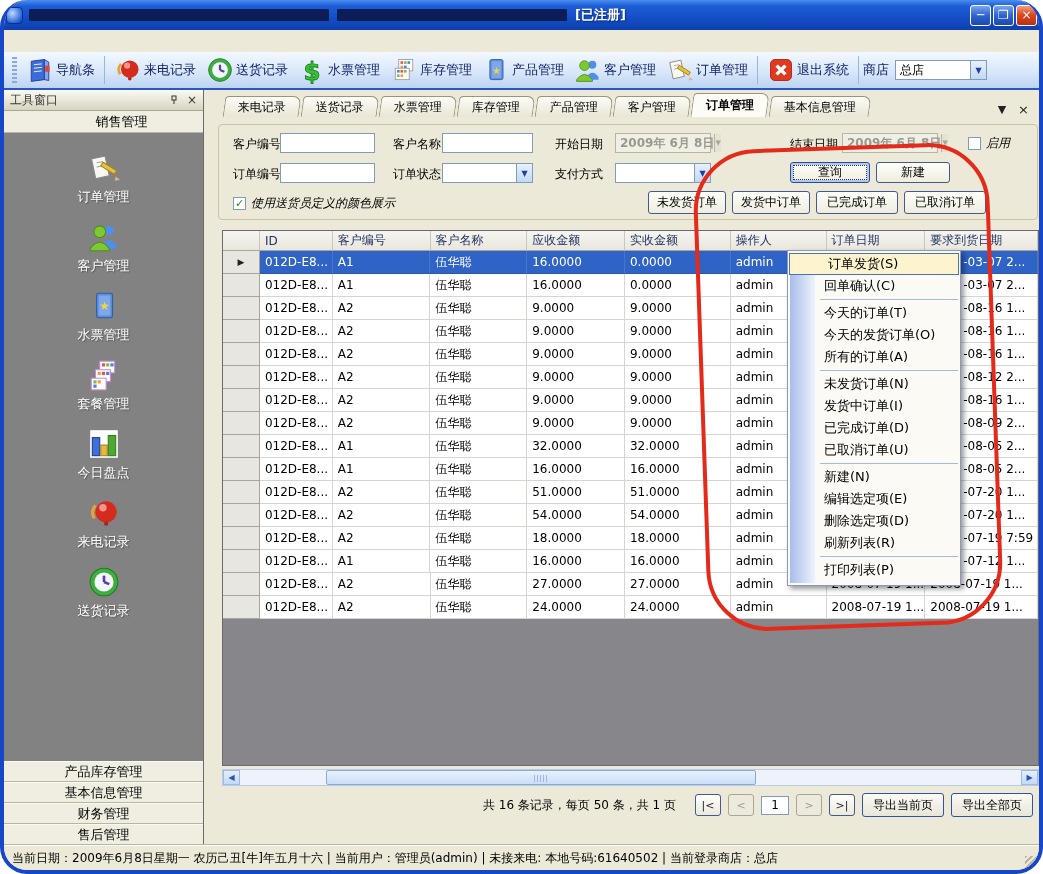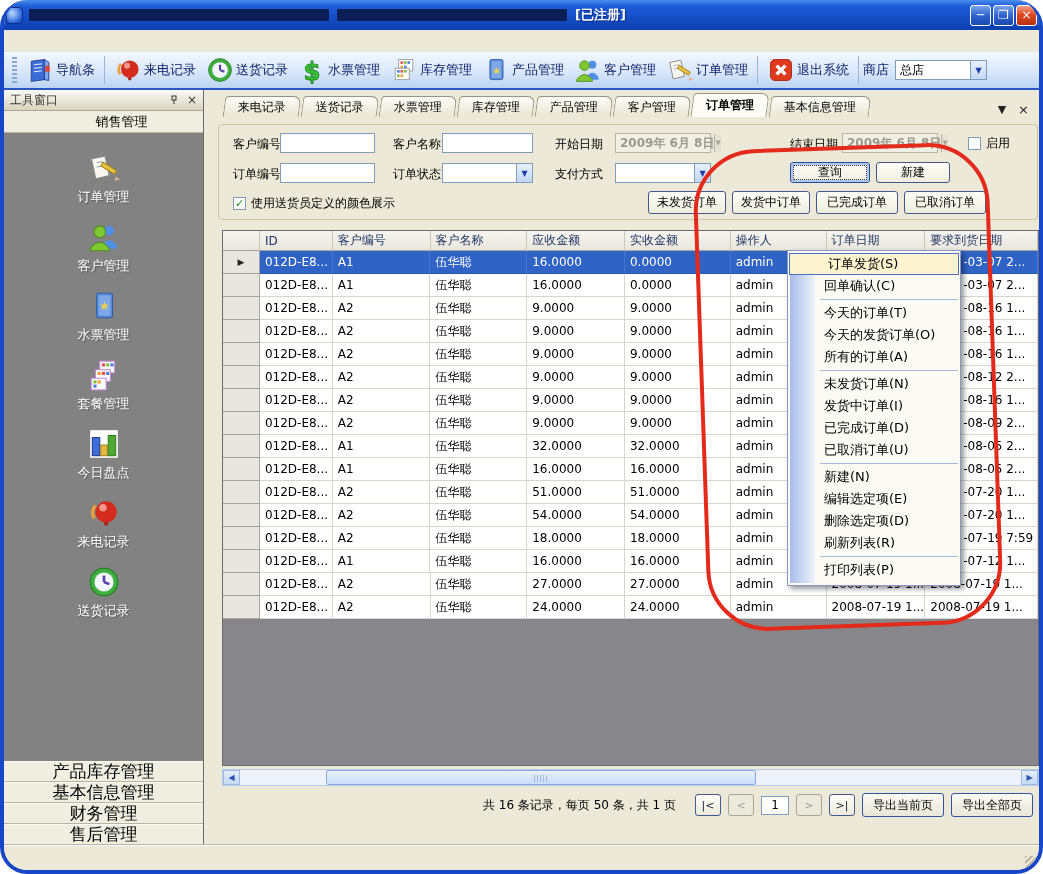--- a/index.html
+++ b/index.html
@@ -47,21 +47,21 @@
   .sb-title { height:21px; background:linear-gradient(180deg,#fbfaf4,#d8d4c2); border-bottom:1px solid #a8a694;
     display:flex; align-items:center; padding:0 6px; font-size:12px; color:#3a3a30; }
   .sb-title .sp { margin-left:auto; display:flex; gap:8px; align-items:center; color:#333; font-size:12px; }
   .sb-group { height:22px; background:#efeee1; border-bottom:1px solid #b8b5a1; display:flex; align-items:center; justify-content:center; font-size:13px;padding-left:36px; }
   .sb-items { display:flex; flex-direction:column; align-items:center; padding-top:12px; }
   .sb-item { width:100%; display:flex; flex-direction:column; align-items:center; gap:3px; padding:6px 0 8px; cursor:default; }
   .sb-item .lbl { color:#fff; font-size:13px; text-shadow:1px 1px 1px #555; }
   .sicon { width:34px; height:34px; }
   .sb-bottom { position:absolute; left:0; bottom:0; width:100%; }
   .sb-bar { height:21px; background:#efeee1; border-top:1px solid #fbfaf2; border-bottom:1px solid #b8b5a1;
-    display:flex; align-items:center; justify-content:center; font-size:17px; cursor:default; }
+    display:flex; align-items:center; justify-content:center; font-size:13px; cursor:default; }
 
   
   .content { position:absolute; left:204px; top:90px; width:831px; height:755px; background:#ece9d8; }
 
   .tabbar { position:absolute; left:0; top:2px; width:100%; height:25px; display:flex; align-items:flex-end; padding-left:16px; }
   .tab { height:21px; padding:0 13px; margin-right:2px; display:flex; align-items:center; font-size:12px;
     background:linear-gradient(180deg,#fdfcf7,#e9e6d4); border:1px solid #989480; border-bottom:none;
     border-radius:4px 8px 0 0; transform:skewX(-8deg); cursor:default; }
   .tab > span { transform:skewX(8deg); display:block; }
   .tab.active { height:24px; background:#fcfbf6; font-weight:bold; position:relative; z-index:2; }
@@ -69,21 +69,21 @@
 
   
   .filterbox { position:absolute; left:10px; top:34px; width:820px; height:96px; border:1px solid #c9c5a7; border-radius:4px; }
   .flabel { position:absolute; font-size:12px; color:#000; white-space:nowrap; }
   .finput { position:absolute; height:20px; background:#fff; border:1px solid #7f9db9; }
   .fcombo { position:absolute; height:20px; background:#fff; border:1px solid #7f9db9; display:flex; }
   .fcombo .val { flex:1; }
   .fdate { position:absolute; height:20px; background:#f0efe6; border:1px solid #b8b5a5; display:flex; align-items:center; color:#9a998c; font-size:12px; }
   .fdate .val { flex:1; padding-left:4px; white-space:nowrap;font-weight:bold; }
   .fdate .ddarrow { background:#e4e2d6; color:#a8a698; border-left:1px solid #b8b5a5; height:100%; }
-  .chk { position:absolute; display:flex; align-items:center; gap:5px; font-size:12px; }
+  .chk { position:absolute; display:flex; align-items:center; gap:5px; font-size:12px;font-style:italic; }
   .chkbox { width:13px; height:13px; background:#fff; border:1px solid #7f9db9; display:flex; align-items:center; justify-content:center; color:#1f8a1f; font-size:11px; font-weight:bold; }
   .btn { position:absolute; height:21px; border:1px solid #44598f; border-radius:3px; font-size:12px;
     background:linear-gradient(180deg,#fefefb,#efeddd); display:flex; align-items:center; justify-content:center; cursor:default; }
   .btn.focused { border:1px solid #284b9b; box-shadow:0 0 0 2px #afc9f0 inset; outline:1px dotted #333; outline-offset:-4px; }
   .btn.status { height:23px; }
 
   
   .tablewrap { position:absolute; left:14px; top:140px; width:817px; height:536px; background:#87868a; border:1px solid #6a696d; }
   .thead { display:flex; height:20px; }
   .hcell { background:linear-gradient(180deg,#f6f5f1,#e8e6dc); border-right:1px solid #c9c7bc; border-bottom:1px solid #a8a69a;
@@ -634,20 +634,21 @@
       <div class="navbtn dim">&lt;</div>
       <input class="pageinput" value="1" style="">
       <div class="navbtn dim">&gt;</div>
       <div class="navbtn">&gt;|</div>
       <div class="expbtn">导出当前页</div>
       <div class="expbtn">导出全部页</div>
     </div>
   </div>
 
   <div class="statusbar">
+    <span>当前日期：2009年6月8日星期一  农历己丑[牛]年五月十六  |  当前用户：管理员(admin)  |  未接来电: 本地号码:61640502  |  当前登录商店：总店</span>
     <div class="sizegrip"></div>
   </div>
 
   <div class="ctxmenu">
     <div class="mi hl">订单发货(S)</div>
     <div class="mi">回单确认(C)</div>
     <div class="msep"></div>
     <div class="mi">今天的订单(T)</div>
     <div class="mi">今天的发货订单(O)</div>
     <div class="mi">所有的订单(A)</div>

